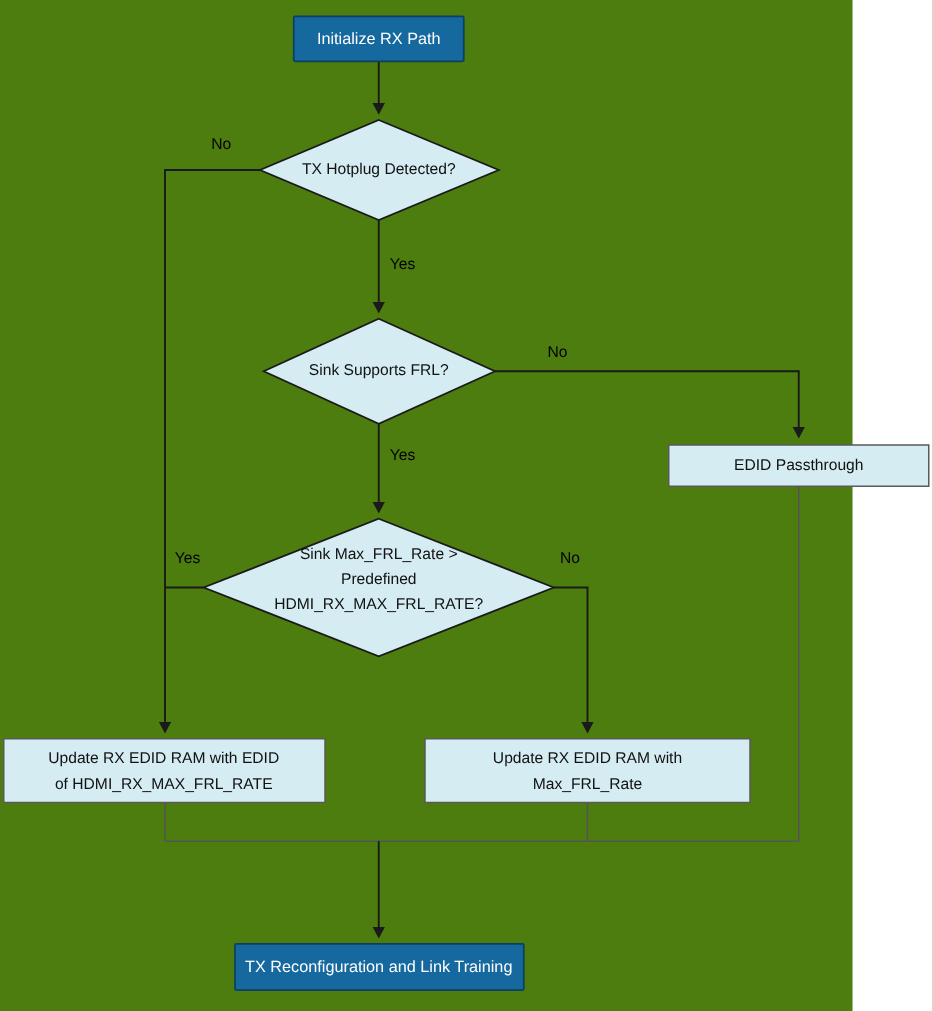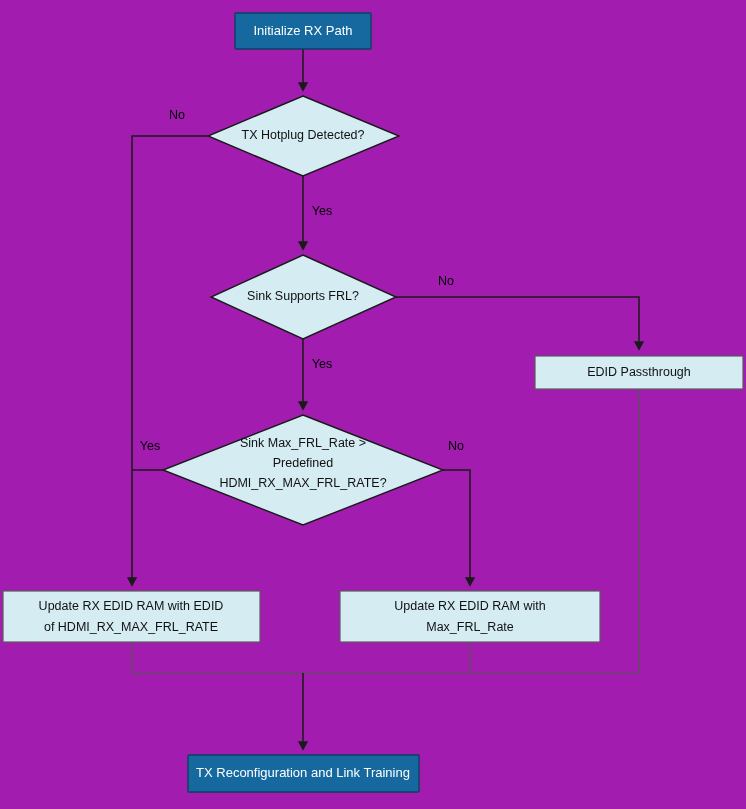--- a/index.html
+++ b/index.html
@@ -1,18 +1,18 @@
 <!DOCTYPE html>
 <html><head>
 <meta charset="utf-8">
 <style>
   html,body{margin:0;padding:0;background:#ffffff;}
   body{width:746px;height:809px;overflow:hidden;
        font-family:"Liberation Sans", sans-serif;}
-  #canvas{position:relative;width:746px;height:809px;background:#a21caf;text-decoration:underline;}
+  #canvas{position:relative;width:682px;height:809px;background:#4d7c0f;text-decoration:underline;}
   svg#flow{position:absolute;left:0;top:0;width:746px;height:809px;}
   .node-text{font-family:"Liberation Sans", sans-serif;
              font-size:12.5px;fill:#111111;text-anchor:middle;
              dominant-baseline:middle;}
   .node-text.dark{fill:#ffffff;font-size:13px;}
   .edge-label{font-family:"Liberation Sans", sans-serif;
               font-size:12.5px;fill:#000000;text-anchor:middle;
               dominant-baseline:middle;}
   .proc-dark{fill:#15699f;stroke:#0d3f60;stroke-width:1.4;}
   .proc-light{fill:#d4ecf2;stroke:#5a5a5a;stroke-width:1.2;}

